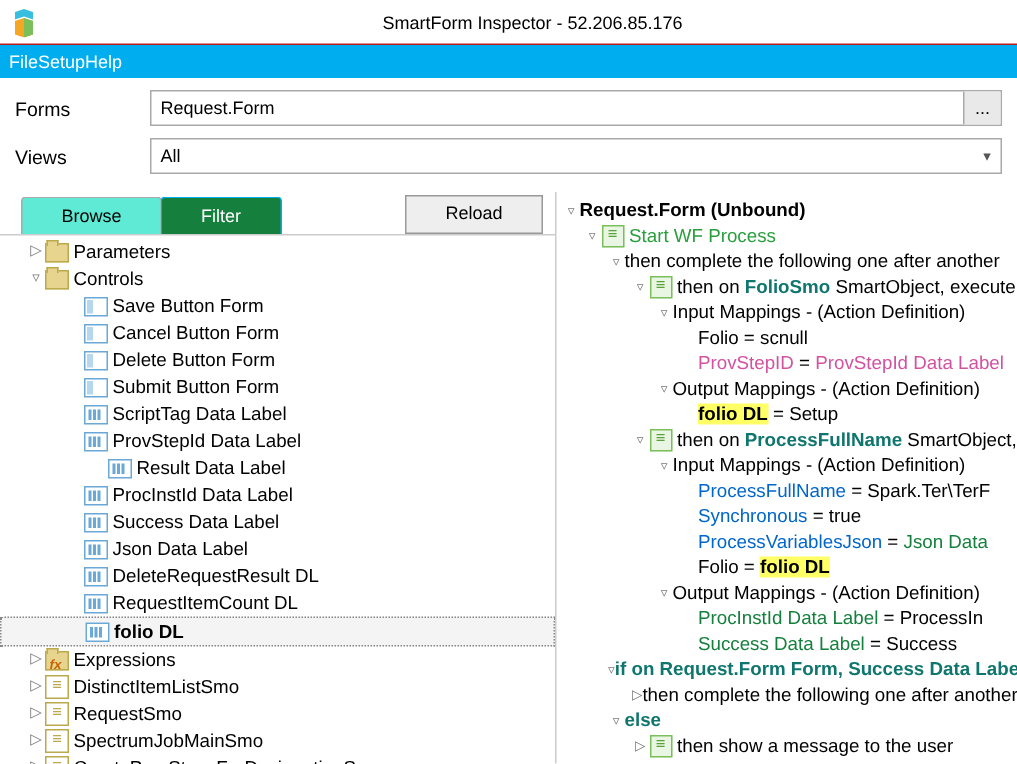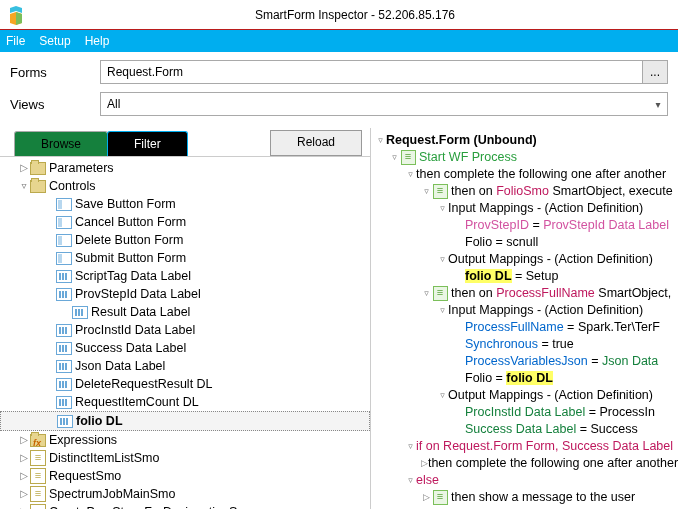--- a/index.html
+++ b/index.html
@@ -1,32 +1,32 @@
 <!DOCTYPE html>
 <html><head>
 <meta charset="utf-8">
 <style>
   html,body{margin:0;padding:0;font-family:"Segoe UI",Arial,sans-serif;font-size:12px;color:#000;background:#fff;width:678px;height:509px;overflow:hidden;}
   .titlebar{height:29px;background:#fff;border-bottom:1px solid #b91c1c;display:flex;align-items:center;}
   .titlebar .appicon{width:20px;height:20px;margin:0 6px;}
   .titlebar .title{flex:1;text-align:center;font-size:12px;color:#000;}
-  .menubar{height:22px;background:#00aeef;color:#fff;display:flex;align-items:center;padding:0 6px;gap:14px;font-size:12px;}
+  .menubar{height:22px;background:#00aeef;color:#fff;display:flex;align-items:center;padding:0 6px;font-size:12px;}
   .menubar span{cursor:default;}
   .toolbar{padding:8px 10px 4px 10px;}
   .tool-row{display:flex;align-items:center;margin-bottom:8px;}
   .tool-row .lbl{width:90px;font-size:13px;}
   .combo{flex:1;display:flex;align-items:center;border:1px solid #a9a9a9;height:22px;background:#fff;position:relative;}
   .combo .val{flex:1;padding:0 6px;font-size:12px;}
   .combo .arrow{width:18px;text-align:center;color:#555;font-size:10px;}
   .combo .ell{width:24px;text-align:center;border-left:1px solid #a9a9a9;background:#e9e9e9;height:100%;line-height:22px;}
   .content{display:flex;height:calc(509px - 29px - 22px - 76px);}
   .left-pane{width:370px;border-right:1px solid #ccc;display:flex;flex-direction:column;}
   .tabbar{display:flex;align-items:flex-end;padding:2px 2px 0 14px;gap:0;}
-  .tab{height:24px;padding:0 26px;border:1px solid #aaa;border-bottom:none;background:#15803d;font-size:12px;display:flex;align-items:center;border-radius:3px 3px 0 0;margin-right:-1px;}
-  .tab.active{background:#000000;color:#fff;border-color:#00aeef;}
+  .tab{height:24px;padding:0 26px;border:1px solid #aaa;border-bottom:none;background:#5eead4;font-size:12px;display:flex;align-items:center;border-radius:3px 3px 0 0;margin-right:-1px;}
+  .tab.active{background:#15803d;color:#fff;border-color:#00aeef;}
   .reload-btn{margin-left:auto;margin-right:6px;height:24px;width:90px;border:1px solid #999;background:#eee;font-size:12px;text-align:center;line-height:22px;}
   .tree-wrap{flex:1;overflow:auto;border-top:1px solid #ccc;padding-top:2px;}
   .tree{font-size:12.5px;line-height:18px;}
   .node{display:flex;align-items:center;height:18px;white-space:nowrap;}
   .tw{width:12px;text-align:center;color:#7a7a7a;font-size:10px;display:inline-block;}
   .ico{width:16px;height:16px;display:inline-flex;align-items:center;justify-content:center;margin-right:3px;}
   .node.sel{border:1px dotted #888;background:#f4f4f4;}
   
   .i-folder{background:#e7d58f;border:1px solid #bba94d;width:14px;height:11px;position:relative;}
   .i-folder::before{content:"";position:absolute;top:-3px;left:0;width:6px;height:3px;background:#e7d58f;border:1px solid #bba94d;border-bottom:none;}
@@ -38,21 +38,21 @@
   .i-smo{width:14px;height:14px;border:1px solid #bba94d;background:#fff;}
   .i-smo::before{content:"≡";color:#bba94d;font-size:11px;line-height:12px;display:block;text-align:center;}
   .i-step{width:13px;height:13px;border:1px solid #7bbf5a;background:#eaf6e4;}
   .i-step::after{content:"≡";color:#5aa23b;font-size:11px;line-height:11px;display:block;text-align:center;}
   .i-app svg{width:20px;height:20px;}
   
   .right-pane{flex:1;overflow:auto;padding:4px 0 0 4px;font-size:12.5px;line-height:17px;}
   .rn{display:flex;align-items:center;white-space:nowrap;height:17px;}
   .rtw{width:11px;text-align:center;color:#7a7a7a;font-size:9px;display:inline-block;}
   .green{color:#289e3d;}
-  .orange{color:#be185d;}
+  .orange{color:#0f766e;font-weight:bold;}
   .blue{color:#0066cc;}
   .magenta{color:#d252a0;}
   .red{color:#15803d;}
   .hl{background:#ffff66;}
 </style>
 </head>
 <body>
 
 <div class="titlebar">
   <span class="appicon i-app">
@@ -253,24 +253,24 @@
         <span class="ico">
           <span class="i-step"></span>
         </span>
         <span><span>then on </span><span class="orange">FolioSmo</span><span> SmartObject, execute</span></span>
       </div>
     <div class="rn" style="padding-left:62px">
         <span class="rtw">▿</span>
         <span>Input Mappings - (Action Definition)</span>
       </div>
     <div class="rn" style="padding-left:90px">
+        <span><span>Folio = scnull</span></span>
+      </div>
+    <div class="rn" style="padding-left:90px">
         <span><span class="magenta">ProvStepID</span><span> = </span><span class="magenta">ProvStepId Data Label</span></span>
-      </div>
-    <div class="rn" style="padding-left:90px">
-        <span><span>Folio = scnull</span></span>
       </div>
     <div class="rn" style="padding-left:62px">
         <span class="rtw">▿</span>
         <span>Output Mappings - (Action Definition)</span>
       </div>
     <div class="rn" style="padding-left:90px">
         <span><b class="hl">folio DL</b><span> = Setup</span></span>
       </div>
     <div class="rn" style="padding-left:46px">
         <span class="rtw">▿</span>

